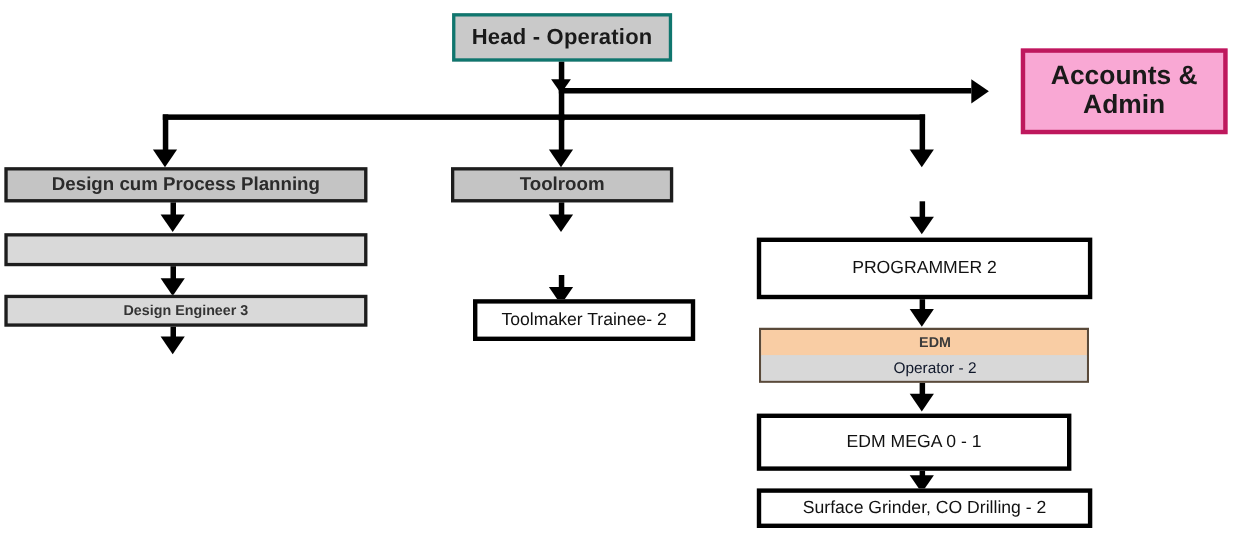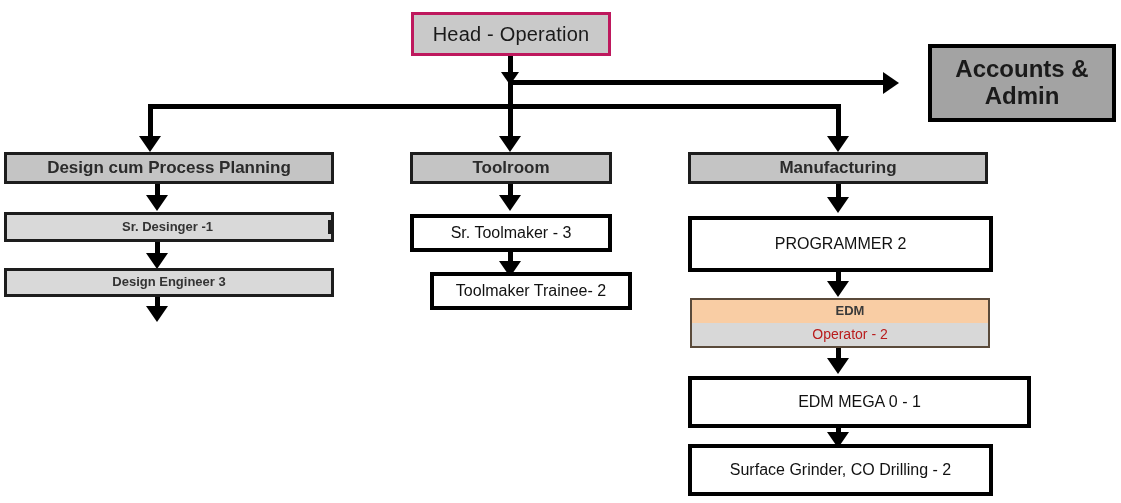--- a/index.html
+++ b/index.html
@@ -29,29 +29,29 @@
   .node-label {
     display: block;
     width: 100%;
     padding: 0 4px;
     box-sizing: border-box;
   }
 
   
   .v-root {
     background: #c9c9c9;
-    border: 3px solid #be185d;
-    font-weight: normal;
+    border: 3px solid #0f766e;
+    font-weight: bold;
     font-size: 20px;
     letter-spacing: .2px;
     box-shadow: 0 0 0 0 transparent;
   }
   .v-plain-bold {
-    background: #a3a3a3;
-    border: 4px solid #000000;
+    background: #f9a8d4;
+    border: 4px solid #be185d;
     font-weight: bold;
     font-size: 24px;
   }
   .v-header {
     background: #c4c4c4;
     border: 3px solid #1d1d1d;
     font-weight: bold;
     font-size: 17px;
     color: #2b2b2b;
     justify-content: flex-end;
@@ -108,21 +108,21 @@
     color: #3a3a3a;
     padding-left: 20px;
   }
   .stacked > .row.top {
     background: #f9cda4;
   }
   .stacked > .row.bottom {
     background: #d8d8d8;
     font-weight: normal;
     font-size: 14px;
-    color: #b91c1c;
+    color: #0f172a;
   }
 
   
   .conn {
     position: absolute;
     background: #000000;
   }
   .vline { width: 5px; }
   .hline { height: 5px; }
 
@@ -197,54 +197,47 @@
 
   <div class="node v-plain-bold" style="left:928px; top:44px; width:188px; height:78px;">
     <span class="node-label">Accounts &amp; Admin</span>
   </div>
 
   <div class="node v-header" style="left:4px; top:152px; width:330px; height:32px;">
     <span class="node-label">Design cum Process Planning</span>
   </div>
 
   <div class="node v-grey split" style="left:4px; top:212px; width:330px; height:30px;">
-    <span class="cell left">Sr. Desinger -1</span>
   </div>
 
   <div class="node v-grey" style="left:4px; top:268px; width:330px; height:29px;">
     <span class="node-label">Design Engineer 3</span>
   </div>
 
 
   <div class="node v-header" style="left:410px; top:152px; width:202px; height:32px;">
     <span class="node-label">Toolroom</span>
   </div>
 
-  <div class="node v-white" style="left:410px; top:214px; width:202px; height:38px;">
-    <span class="node-label">Sr. Toolmaker - 3</span>
-  </div>
 
   <div class="node v-white" style="left:430px; top:272px; width:202px; height:38px;">
     <span class="node-label">Toolmaker Trainee- 2</span>
   </div>
 
-  <div class="node v-header" style="left:688px; top:152px; width:300px; height:32px;">
-    <span class="node-label">Manufacturing</span>
-  </div>
 
   <div class="node v-white" style="left:688px; top:216px; width:305px; height:56px;">
     <span class="node-label">PROGRAMMER 2</span>
   </div>
 
   <div class="node stacked" style="left:690px; top:298px; width:300px; height:50px;">
     <span class="row top">EDM</span>
     <span class="row bottom">Operator - 2</span>
   </div>
 
-  <div class="node v-white" style="left:688px; top:376px; width:343px; height:52px;">
+  <div class="node v-white" style="left:688px; top:376px; width:286px; height:52px;">
     <span class="node-label">EDM MEGA 0  - 1</span>
   </div>
 
-  <div class="node v-white" style="left:688px; top:444px; width:305px; height:52px;">
+  <div class="node v-white" style="left:688px; top:444px; width:305px; height:36px;">
     <span class="node-label">Surface Grinder, CO Drilling - 2</span>
   </div>
 
 </div>
 
 </body></html>

